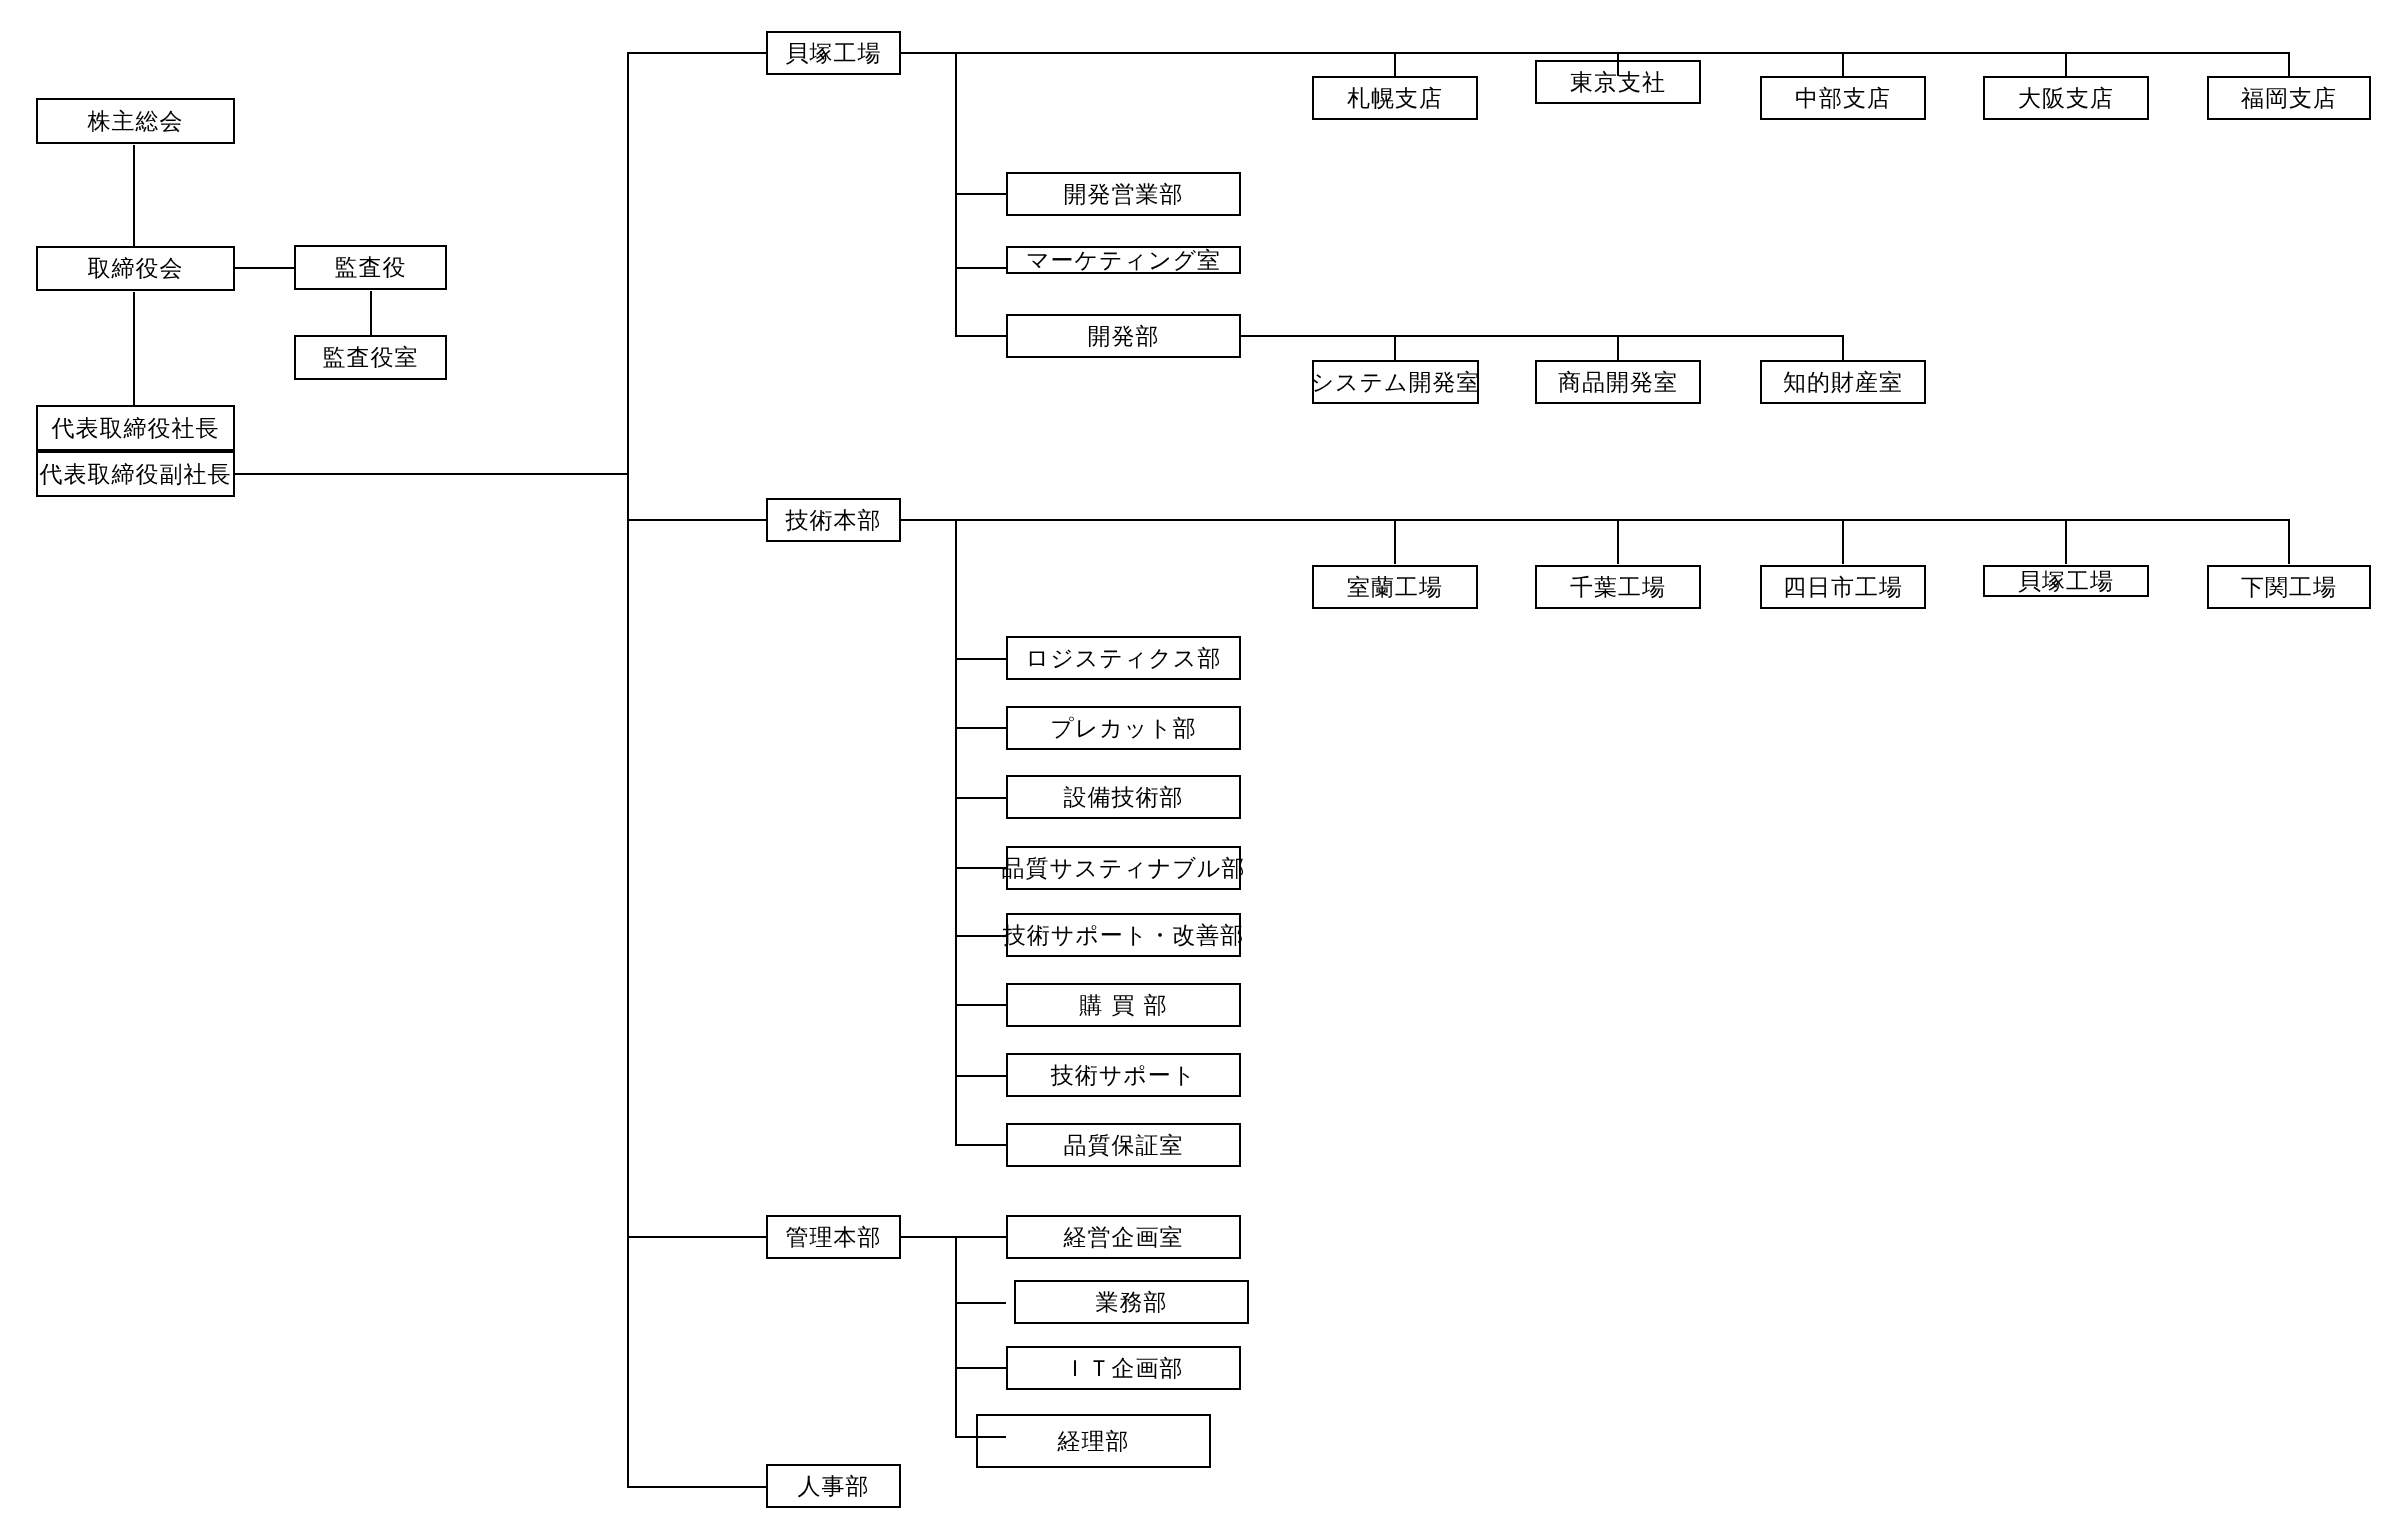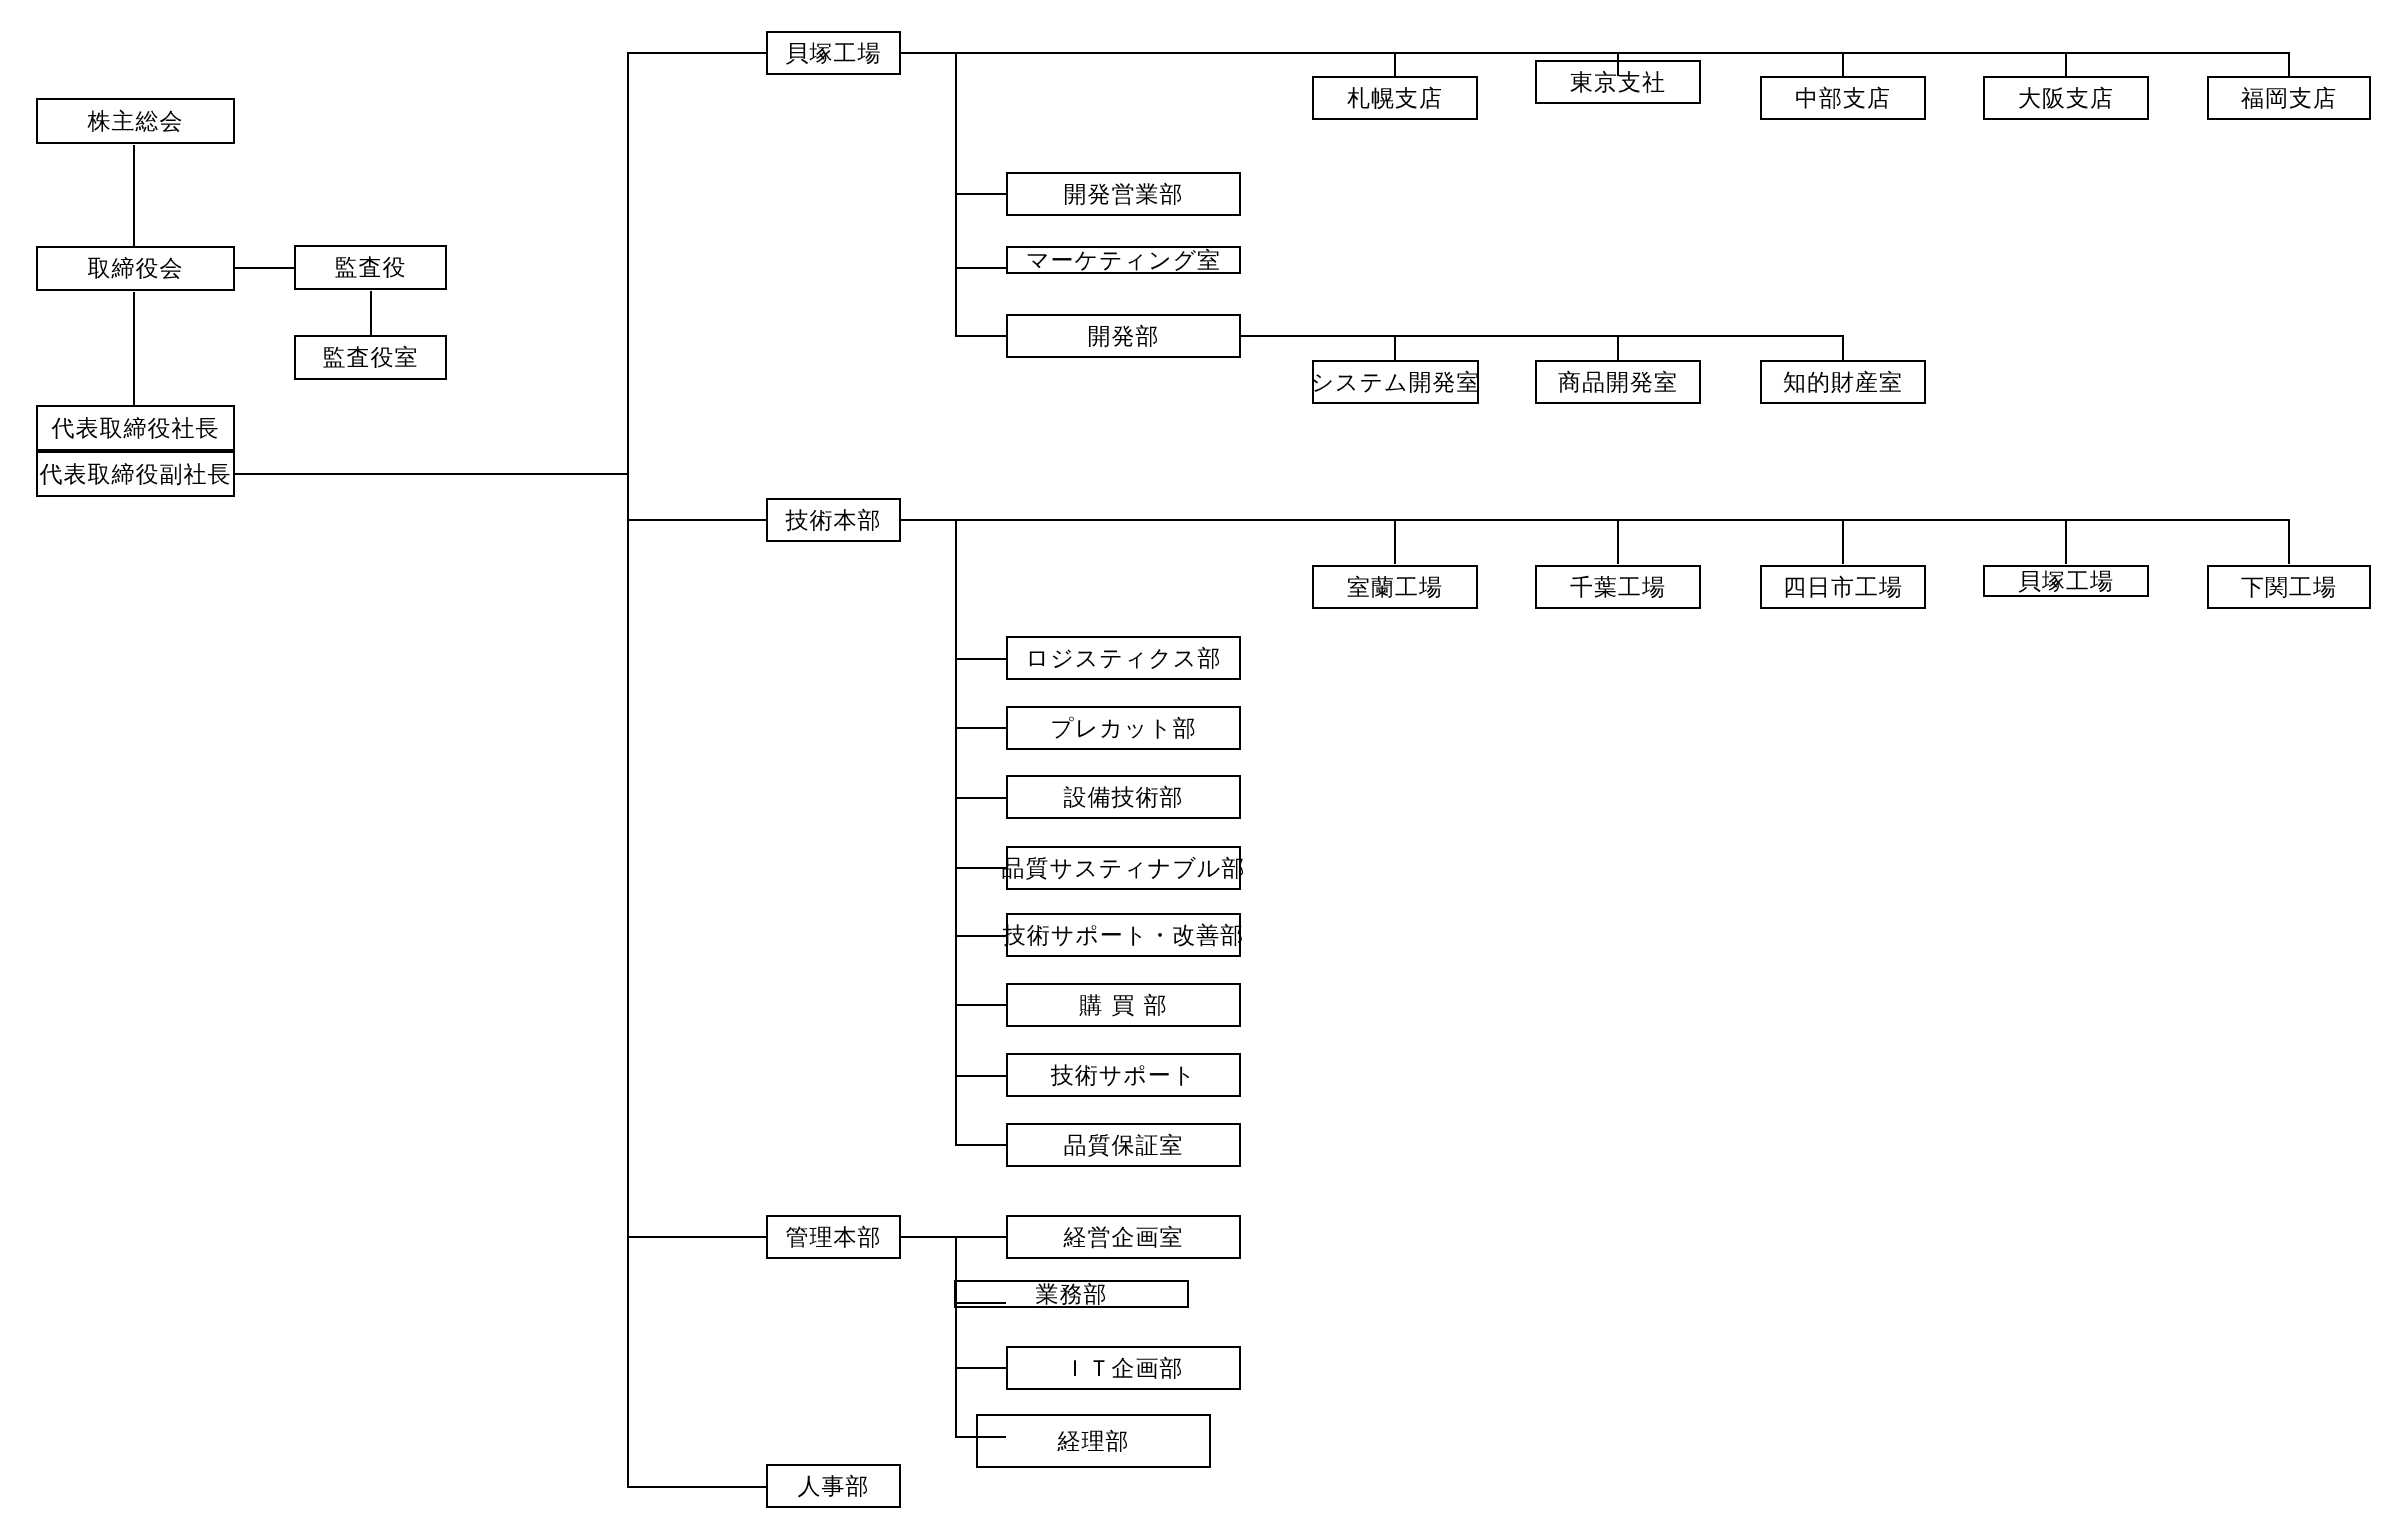--- a/index.html
+++ b/index.html
@@ -68,21 +68,21 @@
   <div class="box" style="left:1006px;top:636px;width:235px;height:44px">ロジスティクス部</div>
   <div class="box" style="left:1006px;top:706px;width:235px;height:44px">プレカット部</div>
   <div class="box" style="left:1006px;top:775px;width:235px;height:44px">設備技術部</div>
   <div class="box" style="left:1006px;top:846px;width:235px;height:44px">品質サスティナブル部</div>
   <div class="box" style="left:1006px;top:913px;width:235px;height:44px">技術サポート・改善部</div>
   <div class="box" style="left:1006px;top:983px;width:235px;height:44px">購 買 部</div>
   <div class="box" style="left:1006px;top:1053px;width:235px;height:44px">技術サポート</div>
   <div class="box" style="left:1006px;top:1123px;width:235px;height:44px">品質保証室</div>
 
   <div class="box" style="left:1006px;top:1215px;width:235px;height:44px">経営企画室</div>
-  <div class="box" style="left:954px;top:1280px;width:235px;height:28px">業務部</div>
+  <div class="box" style="left:1014px;top:1280px;width:235px;height:44px">業務部</div>
   <div class="box" style="left:1006px;top:1346px;width:235px;height:44px">ＩＴ企画部</div>
   <div class="box" style="left:976px;top:1414px;width:235px;height:54px">経理部</div>
 
   <div class="vl" style="left:627px;top:53px;height:1434px"></div>
   <div class="vl" style="left:133px;top:145px;height:101px"></div>
   <div class="vl" style="left:133px;top:292px;height:113px"></div>
   <div class="vl" style="left:370px;top:291px;height:44px"></div>
   <div class="vl" style="left:955px;top:53px;height:283px"></div>
   <div class="vl" style="left:955px;top:520px;height:625px"></div>
   <div class="vl" style="left:955px;top:1237px;height:200px"></div>

